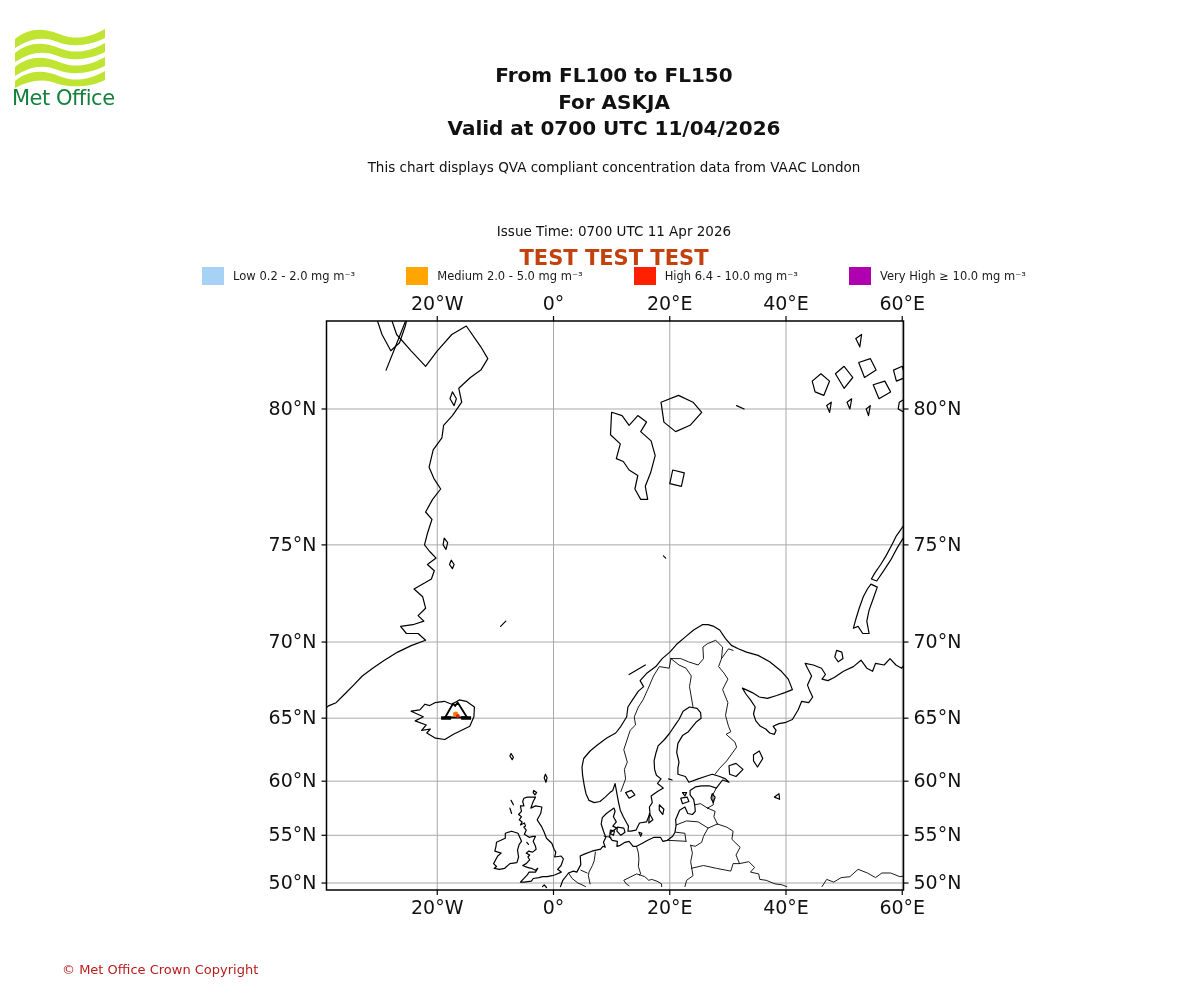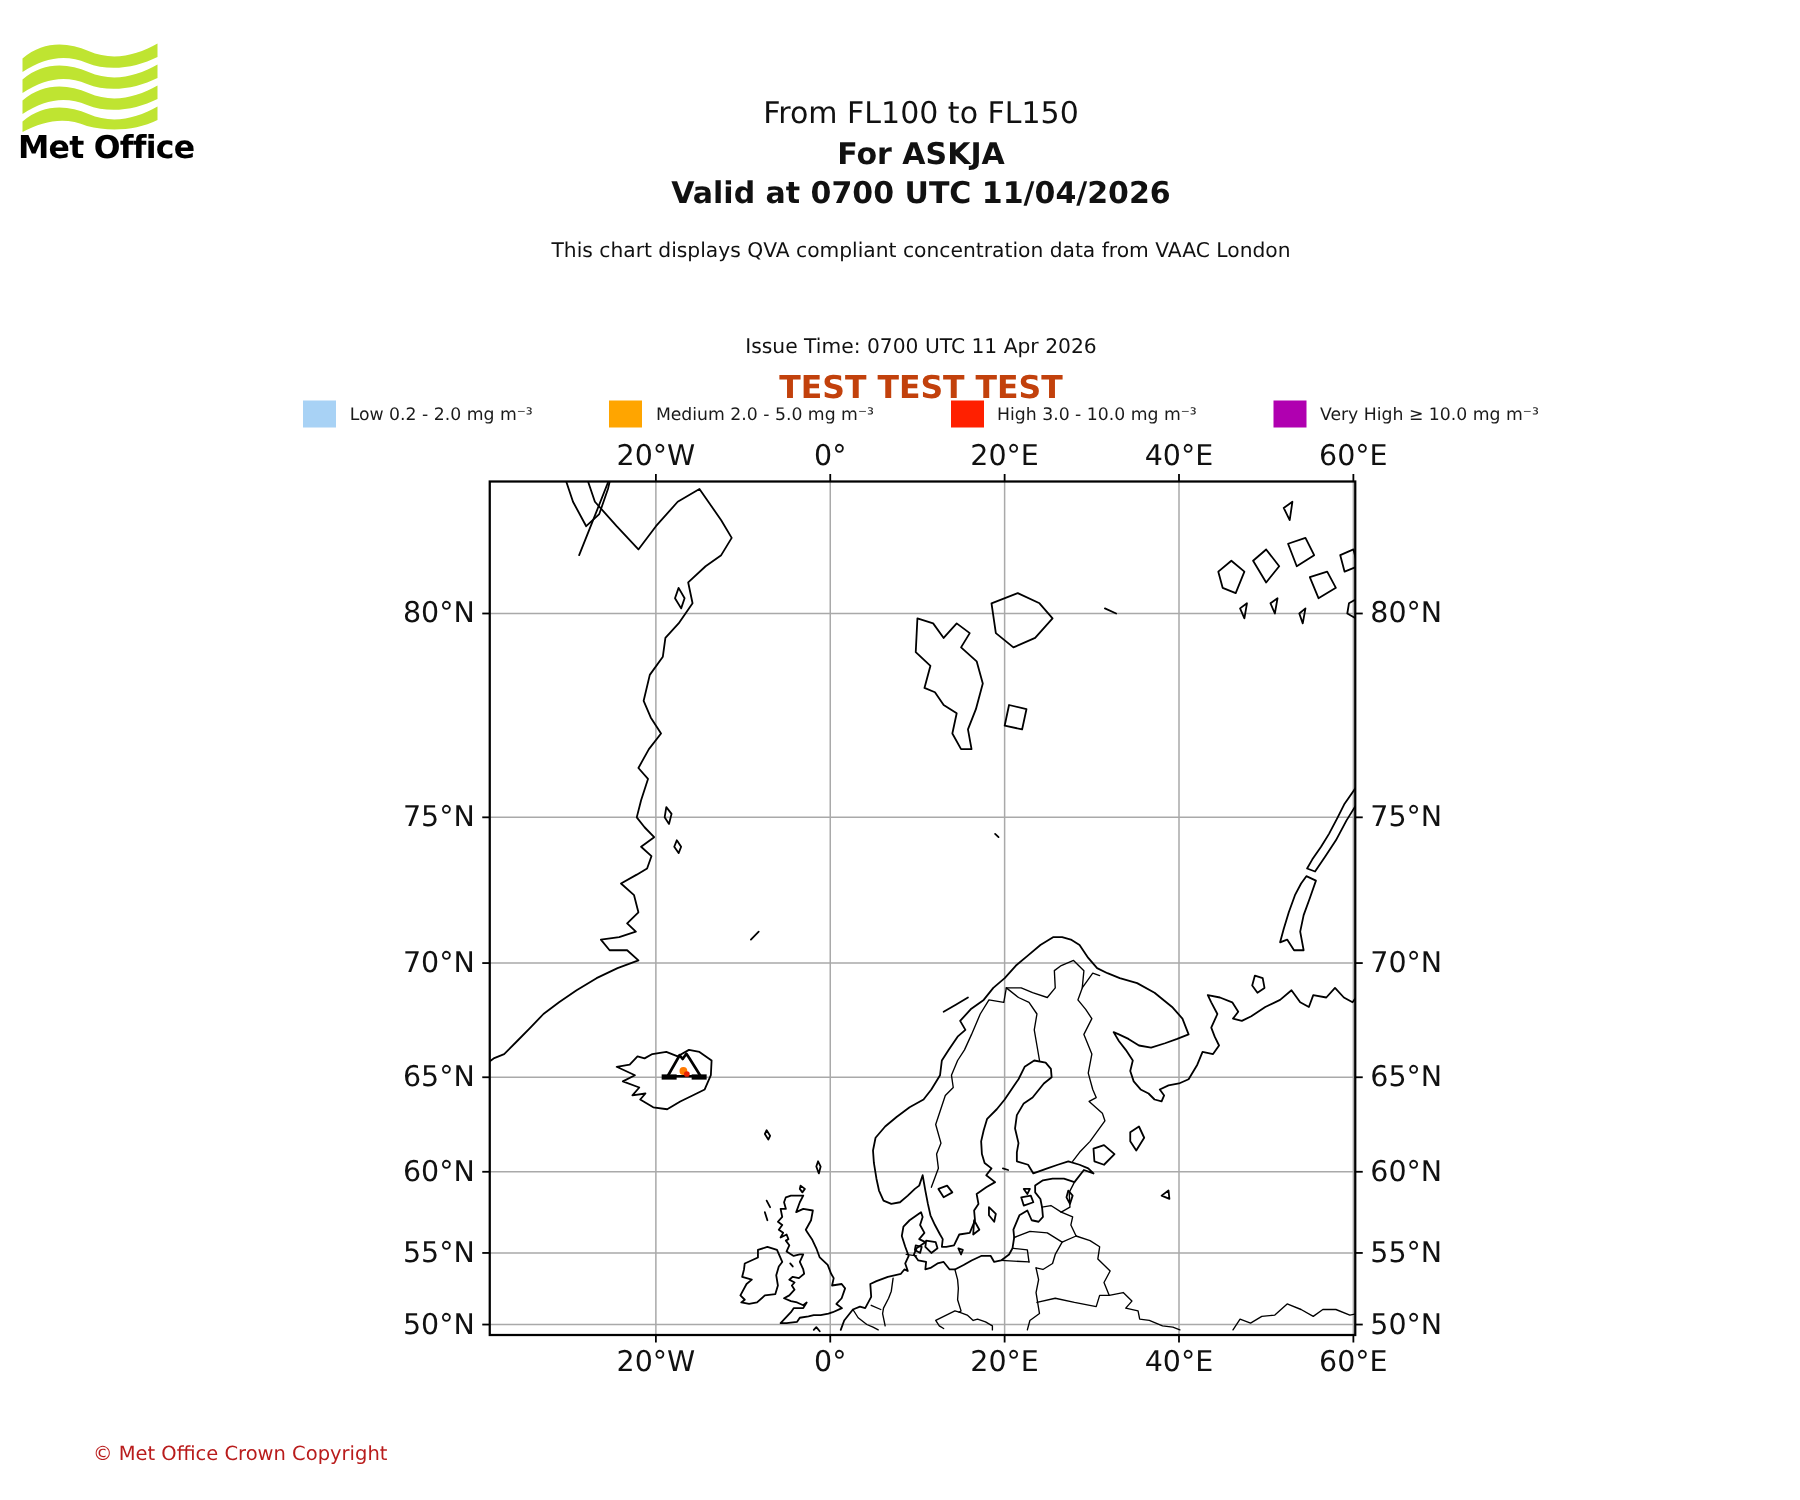--- a/index.html
+++ b/index.html
@@ -1,31 +1,31 @@
 <!DOCTYPE html>
 <html><head>
 <meta charset="utf-8">
 <style>
   html,body{margin:0;padding:0;background:#fff;}
   .page{position:relative;width:1200px;height:1000px;background:#ffffff;overflow:hidden;
         font-family:"DejaVu Sans","Liberation Sans",sans-serif;color:#111;}
   .cline{position:absolute;left:28px;right:0;text-align:center;}
   .title-main{top:30px;font-size:22px;font-weight:700;}
-  .title-sub1{top:63px;font-size:20px;font-weight:400;}
+  .title-sub1{top:63px;font-size:20px;font-weight:700;}
   .title-sub2{top:90px;font-size:20px;font-weight:700;}
   .title-sub3{top:116px;font-size:20px;font-weight:700;}
   .note{top:159px;font-size:13.5px;font-weight:400;}
   .issue{top:191px;font-size:13.5px;font-weight:400;margin-top:32px;}
   .test-banner{top:214px;font-size:21px;font-weight:700;}
   .legend{position:absolute;left:28px;right:0;top:241px;text-align:center;margin-top:24px;}
   .legend-item{display:inline-flex;align-items:center;margin:0 23px;vertical-align:middle;}
   .swatch{display:inline-block;width:22px;height:18px;margin-right:9px;}
   .legend-label{font-size:11.5px;color:#1a1a1a;white-space:nowrap;}
   .logo-waves{position:absolute;left:13px;top:26px;}
-  .logo-text{position:absolute;left:12px;top:86px;font-size:21px;font-weight:700;color:#000000;letter-spacing:-0.5px;}
+  .logo-text{position:absolute;left:12px;top:86px;font-size:21px;font-weight:400;color:#15803d;letter-spacing:-0.5px;}
   .map-svg{position:absolute;left:0;top:0;}
   .copyright{position:absolute;left:62px;top:962px;font-size:13px;color:#b91c1c;}
 </style>
 </head>
 <body>
 
 <div class="page">
 
   <svg class="logo-waves" width="94" height="62" viewBox="0 0 94 62">
     <path class="logo-wave" d="M2,13 C16,1 32,2 46,8 C62,15 78,11 92,3 L92,12 C78,19 60,22 45,16 C31,10 17,12 2,22 Z" fill="#bfe431"></path>
@@ -46,21 +46,21 @@
     <div class="legend-item">
       <span class="swatch" style="background: rgb(168, 210, 245);"></span>
       <span class="legend-label">Low 0.2 - 2.0 mg m⁻³</span>
     </div>
     <div class="legend-item">
       <span class="swatch" style="background: rgb(255, 165, 0);"></span>
       <span class="legend-label">Medium 2.0 - 5.0 mg m⁻³</span>
     </div>
     <div class="legend-item">
       <span class="swatch" style="background: rgb(255, 32, 0);"></span>
-      <span class="legend-label">High 3.0 - 10.0 mg m⁻³</span>
+      <span class="legend-label">High 6.4 - 10.0 mg m⁻³</span>
     </div>
     <div class="legend-item">
       <span class="swatch" style="background: rgb(176, 0, 176);"></span>
       <span class="legend-label">Very High  ≥  10.0 mg m⁻³</span>
     </div>
   </div>
 
   <svg class="map-svg" width="1200" height="1000" viewBox="0 0 1200 1000">
       <defs>
         <clipPath id="mapclip">

